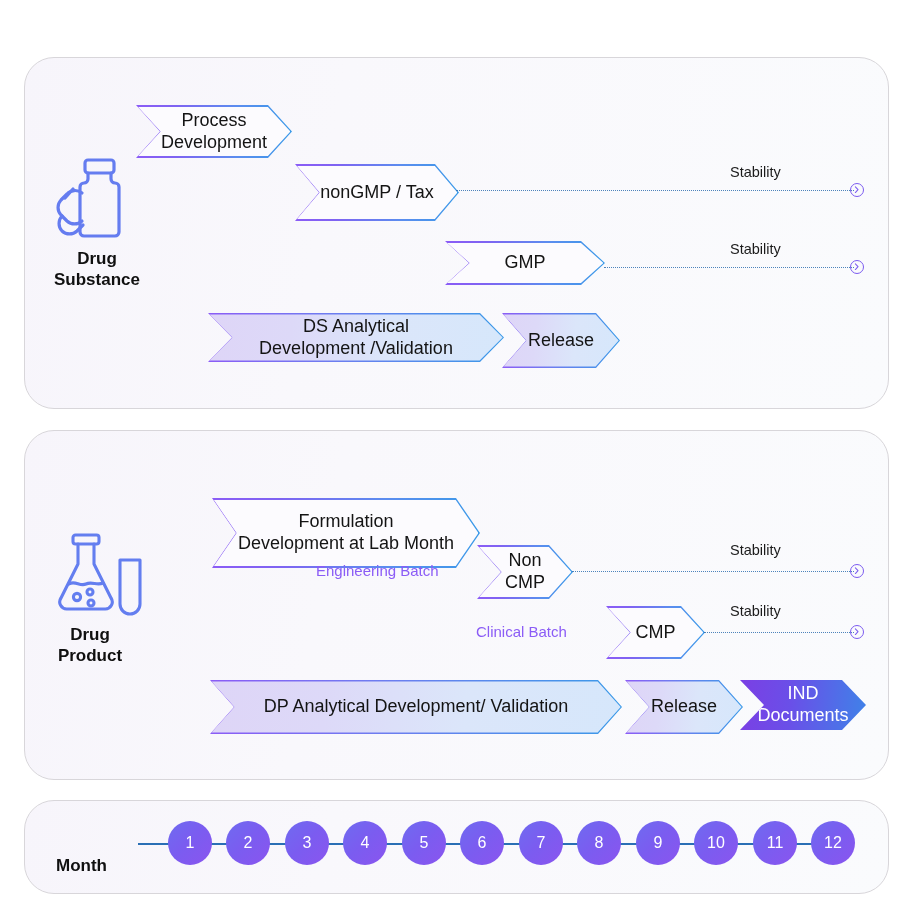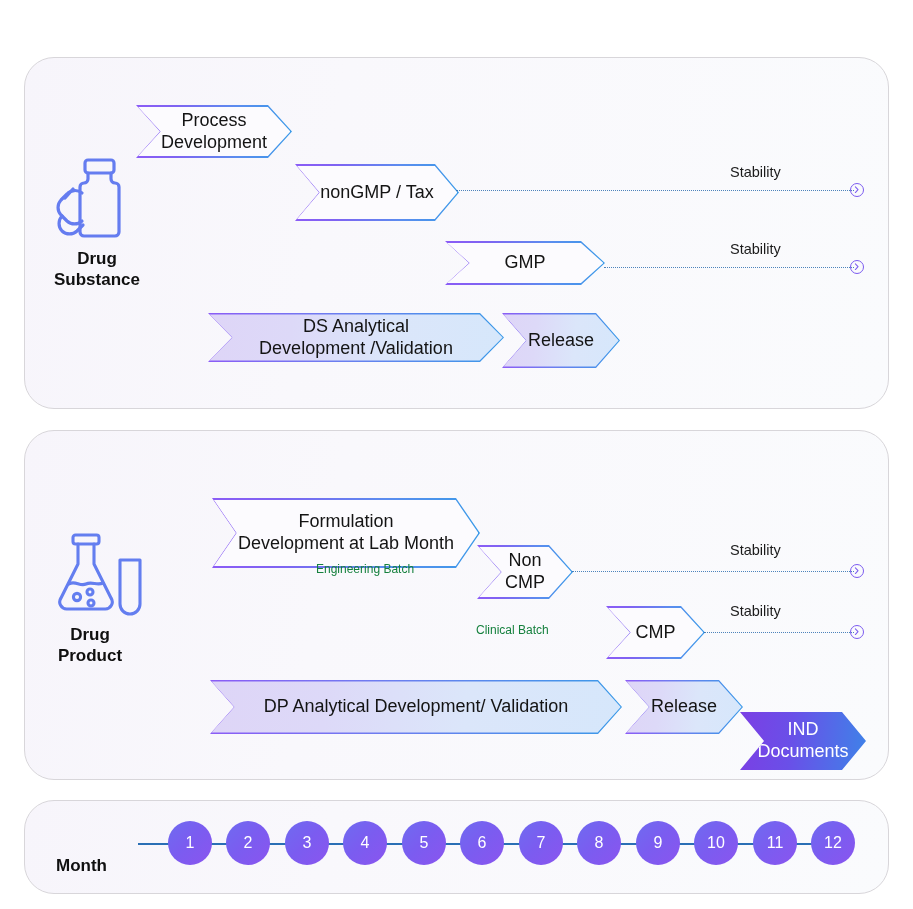--- a/index.html
+++ b/index.html
@@ -101,22 +101,22 @@
     height: 14px;
     border: 1.3px solid #7c5cf0;
     border-radius: 50%;
     box-sizing: border-box;
   }
   .endcap svg { display: block; }
 
   
   .plain-label {
     position: absolute;
-    font-size: 12px;
-    color: #15803d;
+    font-size: 15px;
+    color: #8b5cf6;
     white-space: nowrap;
   }
 
   
   #timeline-rail {
     position: absolute;
     left: 138px;
     top: 843px;
     width: 712px;
     height: 2px;
@@ -292,21 +292,21 @@
     <div>DP Analytical Development/ Validation</div>
   </div>
 </div>
 
 <div class="chev soft" id="chev-dp-release" style="left:625px; top:680px; width:118px; height:54px;">
   <div class="chev-label">
     <div>Release</div>
   </div>
 </div>
 
-<div class="chev strong" id="chev-ind-documents" style="left:740px; top:712px; width:126px; height:58px;">
+<div class="chev strong" id="chev-ind-documents" style="left:740px; top:680px; width:126px; height:50px;">
   <div class="chev-label">
     <div>IND</div>
     <div>Documents</div>
   </div>
 </div>
 
 <div class="panel" id="panel-time"></div>
 <div id="month-caption">Month</div>
 <div id="timeline-rail"></div>
 

